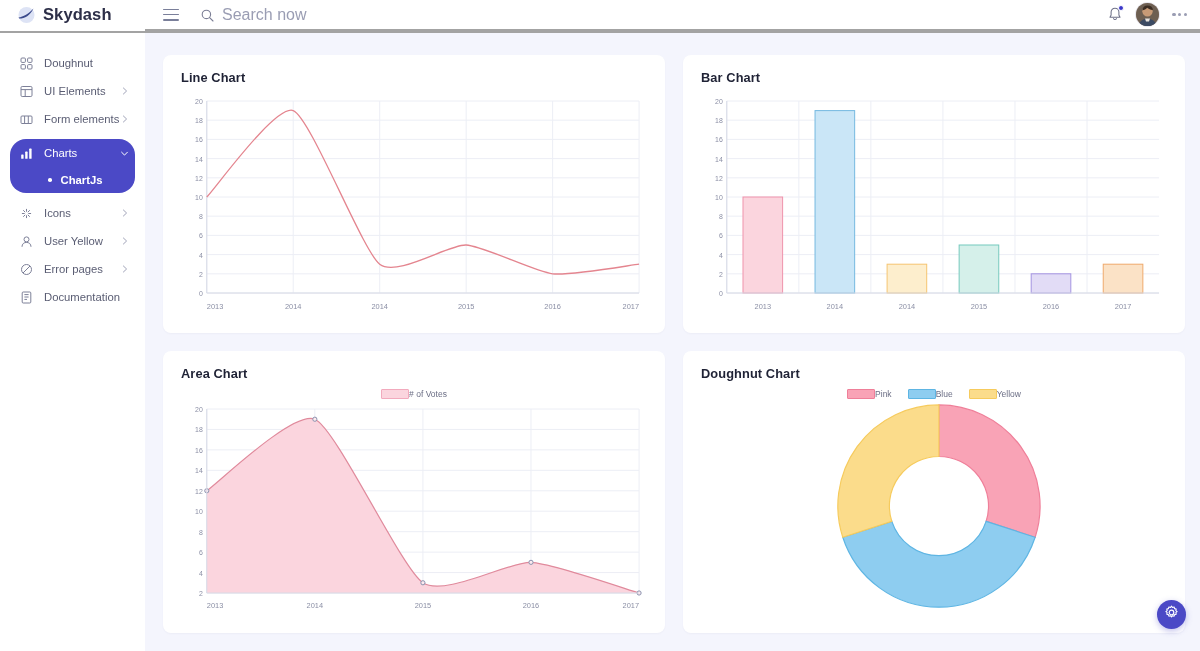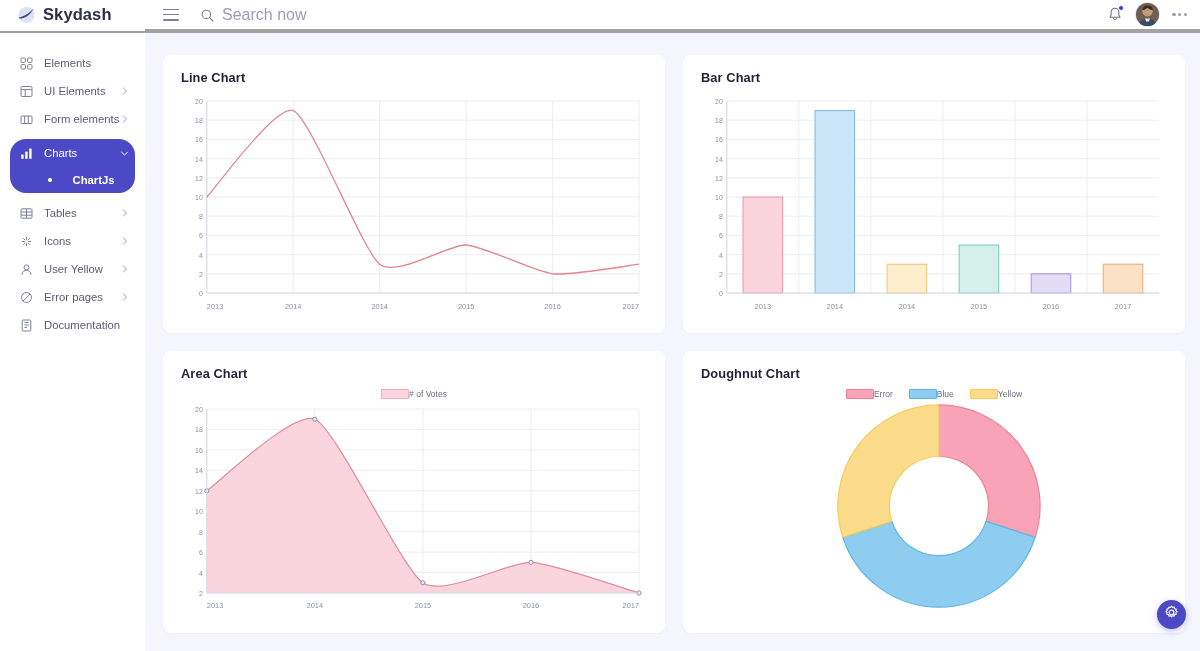--- a/index.html
+++ b/index.html
@@ -97,21 +97,21 @@
     display: flex; align-items: center; justify-content: center;
   }
   .nav-group-active {
     margin: 0 10px; border-radius: 16px;
     background: #4b49c6; padding: 0; overflow: hidden;
   }
   .nav-group-active .nav-item { margin: 0; background: transparent; }
   .nav-group-active .nav-label { color: #ffffff; font-weight: normal; }
   .sub-item {
     display: flex; align-items: center;
-    height: 26px; padding-left: 38px; cursor: pointer; gap: 12px;
+    height: 26px; padding-left: 38px; cursor: pointer;
   }
   .sub-bullet {
     width: 3.5px; height: 3.5px; border-radius: 50%;
     background: #ffffff; margin-right: 9px; flex: none;
   }
   .sub-label { font-size: 11.3px; color: #ffffff; font-weight: bold; }
 
   
   .main {
     position: absolute; top: 33px; left: 145px;
@@ -221,21 +221,21 @@
 
   <div class="nav-item">
     <span class="nav-ico">
       <svg width="13" height="13" viewBox="0 0 13 13">
         <rect x="1" y="1" width="4.4" height="4.4" rx="1" fill="none" stroke="#7d8098" stroke-width="1"></rect>
         <rect x="7.6" y="1" width="4.4" height="4.4" rx="1" fill="none" stroke="#7d8098" stroke-width="1"></rect>
         <rect x="1" y="7.6" width="4.4" height="4.4" rx="1" fill="none" stroke="#7d8098" stroke-width="1"></rect>
         <rect x="7.6" y="7.6" width="4.4" height="4.4" rx="1" fill="none" stroke="#7d8098" stroke-width="1"></rect>
       </svg>
     </span>
-    <span class="nav-label">Elements</span>
+    <span class="nav-label">Doughnut</span>
   </div>
 
   <div class="nav-item">
     <span class="nav-ico">
       <svg width="13" height="13" viewBox="0 0 13 13">
         <rect x="1" y="1.5" width="11" height="10" rx="1.2" fill="none" stroke="#7d8098" stroke-width="1"></rect>
         <line x1="1" y1="4.6" x2="12" y2="4.6" stroke="#7d8098" stroke-width="1"></line>
         <line x1="5.2" y1="4.6" x2="5.2" y2="11.5" stroke="#7d8098" stroke-width="1"></line>
       </svg>
     </span>
@@ -282,36 +282,20 @@
       </span>
     </div>
     <div class="sub-item">
       <span class="sub-bullet"></span>
       <span class="sub-label">ChartJs</span>
     </div>
   </div>
 
   <div class="nav-spacer"></div>
 
-  <div class="nav-item">
-    <span class="nav-ico">
-      <svg width="13" height="13" viewBox="0 0 13 13">
-        <rect x="1" y="1.8" width="11" height="9.4" rx="1" fill="none" stroke="#7d8098" stroke-width="1"></rect>
-        <line x1="1" y1="5" x2="12" y2="5" stroke="#7d8098" stroke-width="1"></line>
-        <line x1="6.5" y1="1.8" x2="6.5" y2="11.2" stroke="#7d8098" stroke-width="1"></line>
-        <line x1="1" y1="8.2" x2="12" y2="8.2" stroke="#7d8098" stroke-width="1"></line>
-      </svg>
-    </span>
-    <span class="nav-label">Tables</span>
-    <span class="nav-chev">
-      <svg width="8" height="8" viewBox="0 0 8 8">
-          <path d="M2.4 1 L5.6 4 L2.4 7" fill="none" stroke="#a0a3b8" stroke-width="1" stroke-linecap="round" stroke-linejoin="round"></path>
-        </svg>
-    </span>
-  </div>
 
   <div class="nav-item">
     <span class="nav-ico">
       <svg width="13" height="13" viewBox="0 0 13 13">
         <path d="M6.5 2.3 v2 M6.5 8.7 v2 M2.3 6.5 h2 M8.7 6.5 h2 M3.5 3.5 l1.4 1.4 M8.1 8.1 l1.4 1.4 M9.5 3.5 l-1.4 1.4 M4.9 8.1 l-1.4 1.4" stroke="#7d8098" stroke-width="1" stroke-linecap="round"></path>
       </svg>
     </span>
     <span class="nav-label">Icons</span>
     <span class="nav-chev">
       <svg width="8" height="8" viewBox="0 0 8 8">
@@ -512,21 +496,21 @@
             <line x1="26" y1="192" x2="462" y2="192" stroke="#d7dae6" stroke-width="1"></line>
           </svg>
       </div>
     </div>
 
     <div class="card">
       <div class="card-title">Doughnut Chart</div>
       <div class="chart-legend">
         <span class="legend-entry">
           <span class="legend-swatch" style="background:#f9a3b6;border-color:#ef7f99"></span>
-          <span class="legend-text">Error</span>
+          <span class="legend-text">Pink</span>
         </span>
         <span class="legend-entry">
           <span class="legend-swatch" style="background:#8ecdf0;border-color:#5eb5e3"></span>
           <span class="legend-text">Blue</span>
         </span>
         <span class="legend-entry">
           <span class="legend-swatch" style="background:#fbdc8b;border-color:#f6cb5d"></span>
           <span class="legend-text">Yellow</span>
         </span>
       </div>

